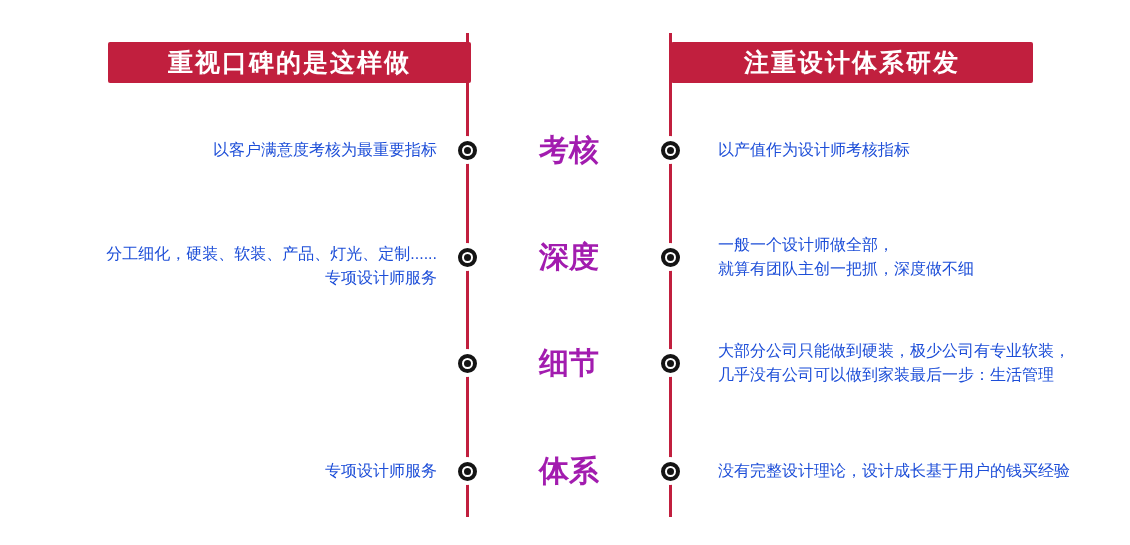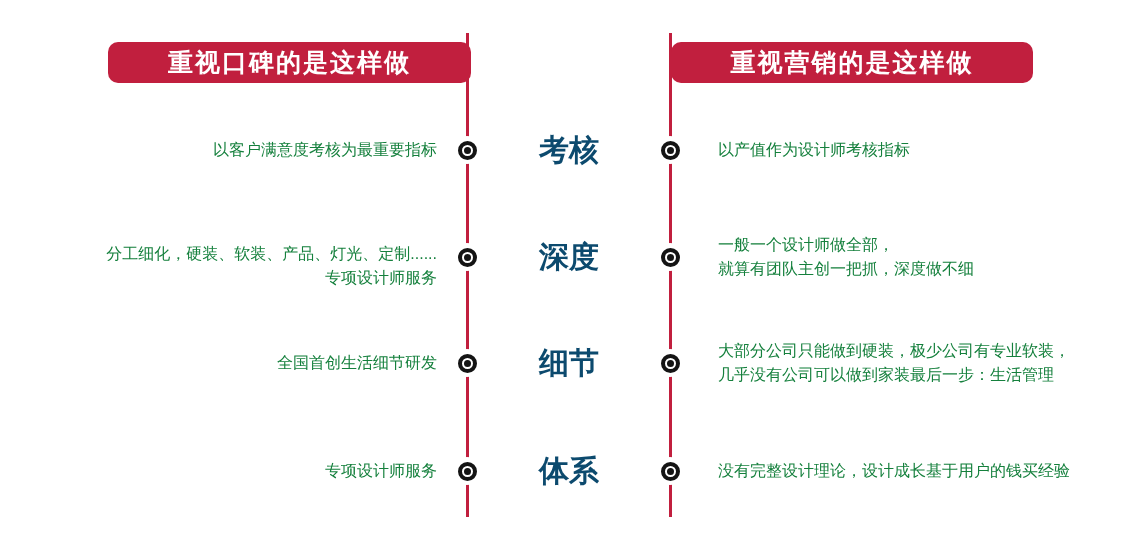--- a/index.html
+++ b/index.html
@@ -11,21 +11,21 @@
     overflow: hidden;
     font-family: "Liberation Sans", "DejaVu Sans", sans-serif;
   }
 
   
   .pill {
     position: absolute;
     top: 42px;
     height: 41px;
     background: #C11F3E;
-    border-radius: 10px;
+    border-radius: 2px;
     color: #ffffff;
     font-size: 25px;
     font-weight: bold;
     letter-spacing: 2px;
     display: flex;
     align-items: center;
     justify-content: center;
     z-index: 3;
     white-space: nowrap;
   }
@@ -74,33 +74,33 @@
     border-radius: 50%;
   }
 
   
   .rowlabel {
     position: absolute;
     left: 569px;
     transform: translate(-50%, -50%);
     font-size: 30px;
     font-weight: bold;
-    color: #0c4a6e;
+    color: #a21caf;
     white-space: nowrap;
     z-index: 2;
   }
 
   
   .textblock {
     position: absolute;
     display: flex;
     flex-direction: column;
     justify-content: center;
     transform: translateY(-50%);
-    color: #15803d;
+    color: #1d4ed8;
     font-size: 16px;
     line-height: 24px;
     white-space: nowrap;
     z-index: 2;
   }
   .tb-left  { right: 693px; text-align: right; align-items: flex-end; }
   .tb-right { left: 718px;  text-align: left;  align-items: flex-start; }
   .line:empty { display: none; }
 </style>
 </head>
@@ -108,21 +108,21 @@
 
 <div class="canvas">
 
   <div class="vline vline-left"></div>
   <div class="vline vline-right"></div>
 
   <div class="pill pill-left">
     <span>重视口碑的是这样做</span>
   </div>
   <div class="pill pill-right">
-    <span>重视营销的是这样做</span>
+    <span>注重设计体系研发</span>
   </div>
 
   <div class="textblock tb-left" style="top:150px">
     <div class="line">以客户满意度考核为最重要指标</div>
 
   </div>
   <span class="marker" style="left:467px;top:150px">
       <span class="ring">
         <span class="dot"></span>
       </span>
@@ -152,21 +152,20 @@
       <span class="ring">
         <span class="dot"></span>
       </span>
     </span>
   <div class="textblock tb-right" style="top:257px">
     <div class="line">一般一个设计师做全部，</div>
     <div class="line">就算有团队主创一把抓，深度做不细</div>
   </div>
 
   <div class="textblock tb-left" style="top:363px">
-    <div class="line">全国首创生活细节研发</div>
   </div>
   <span class="marker" style="left:467px;top:363px">
       <span class="ring">
         <span class="dot"></span>
       </span>
     </span>
   <div class="rowlabel" style="top:363px">细节</div>
   <span class="marker" style="left:670px;top:363px">
       <span class="ring">
         <span class="dot"></span>

